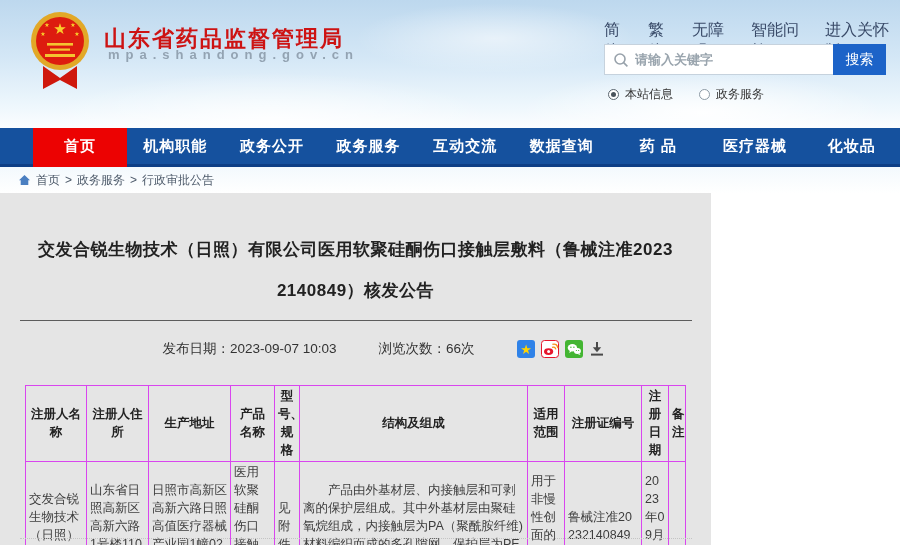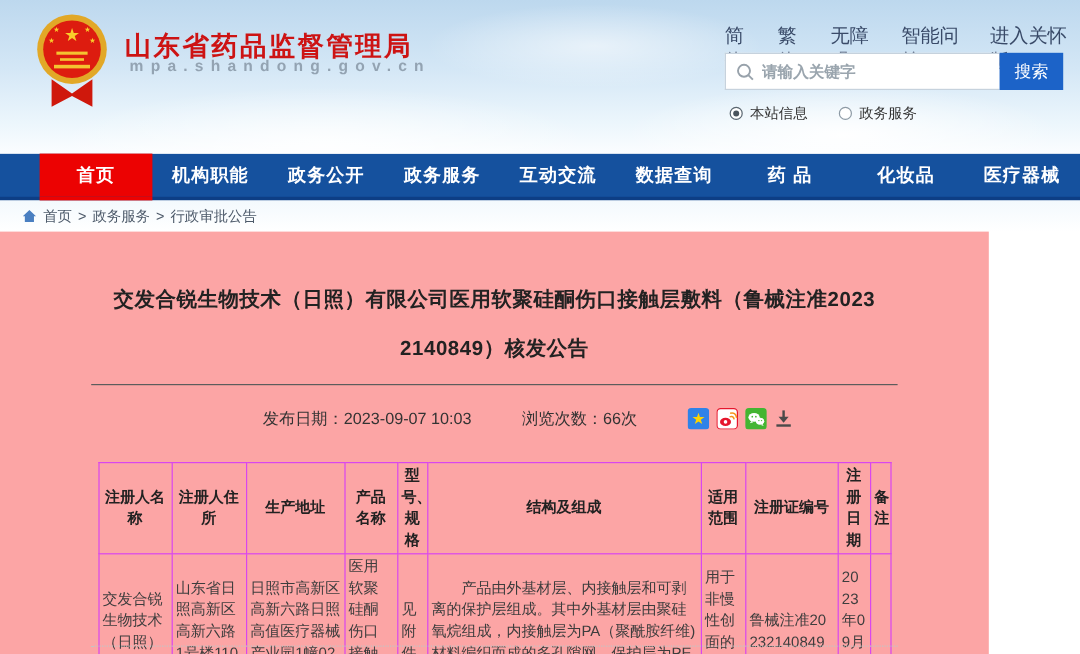--- a/index.html
+++ b/index.html
@@ -47,21 +47,21 @@
     position:relative; }
   .nav-item.active::after { content:''; position:absolute; left:0; right:0; bottom:-3px;
     height:3px; background:#ec0202; }
 
   
   .breadcrumb { height:26px; display:flex; align-items:center; gap:5px; padding-left:18px;
     font-size:12px; color:#4d5a6a; background:linear-gradient(180deg,#f3f9fd,#ffffff); }
   .breadcrumb .crumb { cursor:pointer; }
 
   
-  .content { position:relative; width:824px; height:352px; background:#fca5a5; }
+  .content { position:relative; width:711px; height:352px; background:#e5e5e5; }
   .article-title { width:640px; margin:0 auto; padding-top:36px; text-align:center;
     font-size:17px; font-weight:bold; color:#222; line-height:41px; letter-spacing:.5px;
     word-break:break-all; }
   .title-divider { width:672px; margin:9px auto 0; border:none; border-top:1px solid #5c5c5c; }
   .meta-row { margin-top:19px; display:flex; justify-content:center; align-items:center;
     gap:42px; font-size:13.5px; color:#333; transform:translateX(28px); }
   .meta-item { white-space:nowrap; }
   .share-icons { display:flex; align-items:center; gap:6px; }
   .share-icons .sicon { cursor:pointer; display:inline-flex; }
 
@@ -133,22 +133,22 @@
 </div>
 
 <div class="nav">
   <div class="nav-item active">首页</div>
   <div class="nav-item">机构职能</div>
   <div class="nav-item">政务公开</div>
   <div class="nav-item">政务服务</div>
   <div class="nav-item">互动交流</div>
   <div class="nav-item">数据查询</div>
   <div class="nav-item">药 品</div>
+  <div class="nav-item">医疗器械</div>
   <div class="nav-item">化妆品</div>
-  <div class="nav-item">医疗器械</div>
 </div>
 
 <div class="breadcrumb">
   <span style="display:inline-flex;">
     <svg width="13" height="12">
         <path d="M6.5 1 L12 6.2 H10.3 V11 H2.7 V6.2 H1 Z" fill="#4a7fc1"></path>
       </svg>
   </span>
   <span class="crumb">首页</span>
   <span>&gt;</span>

